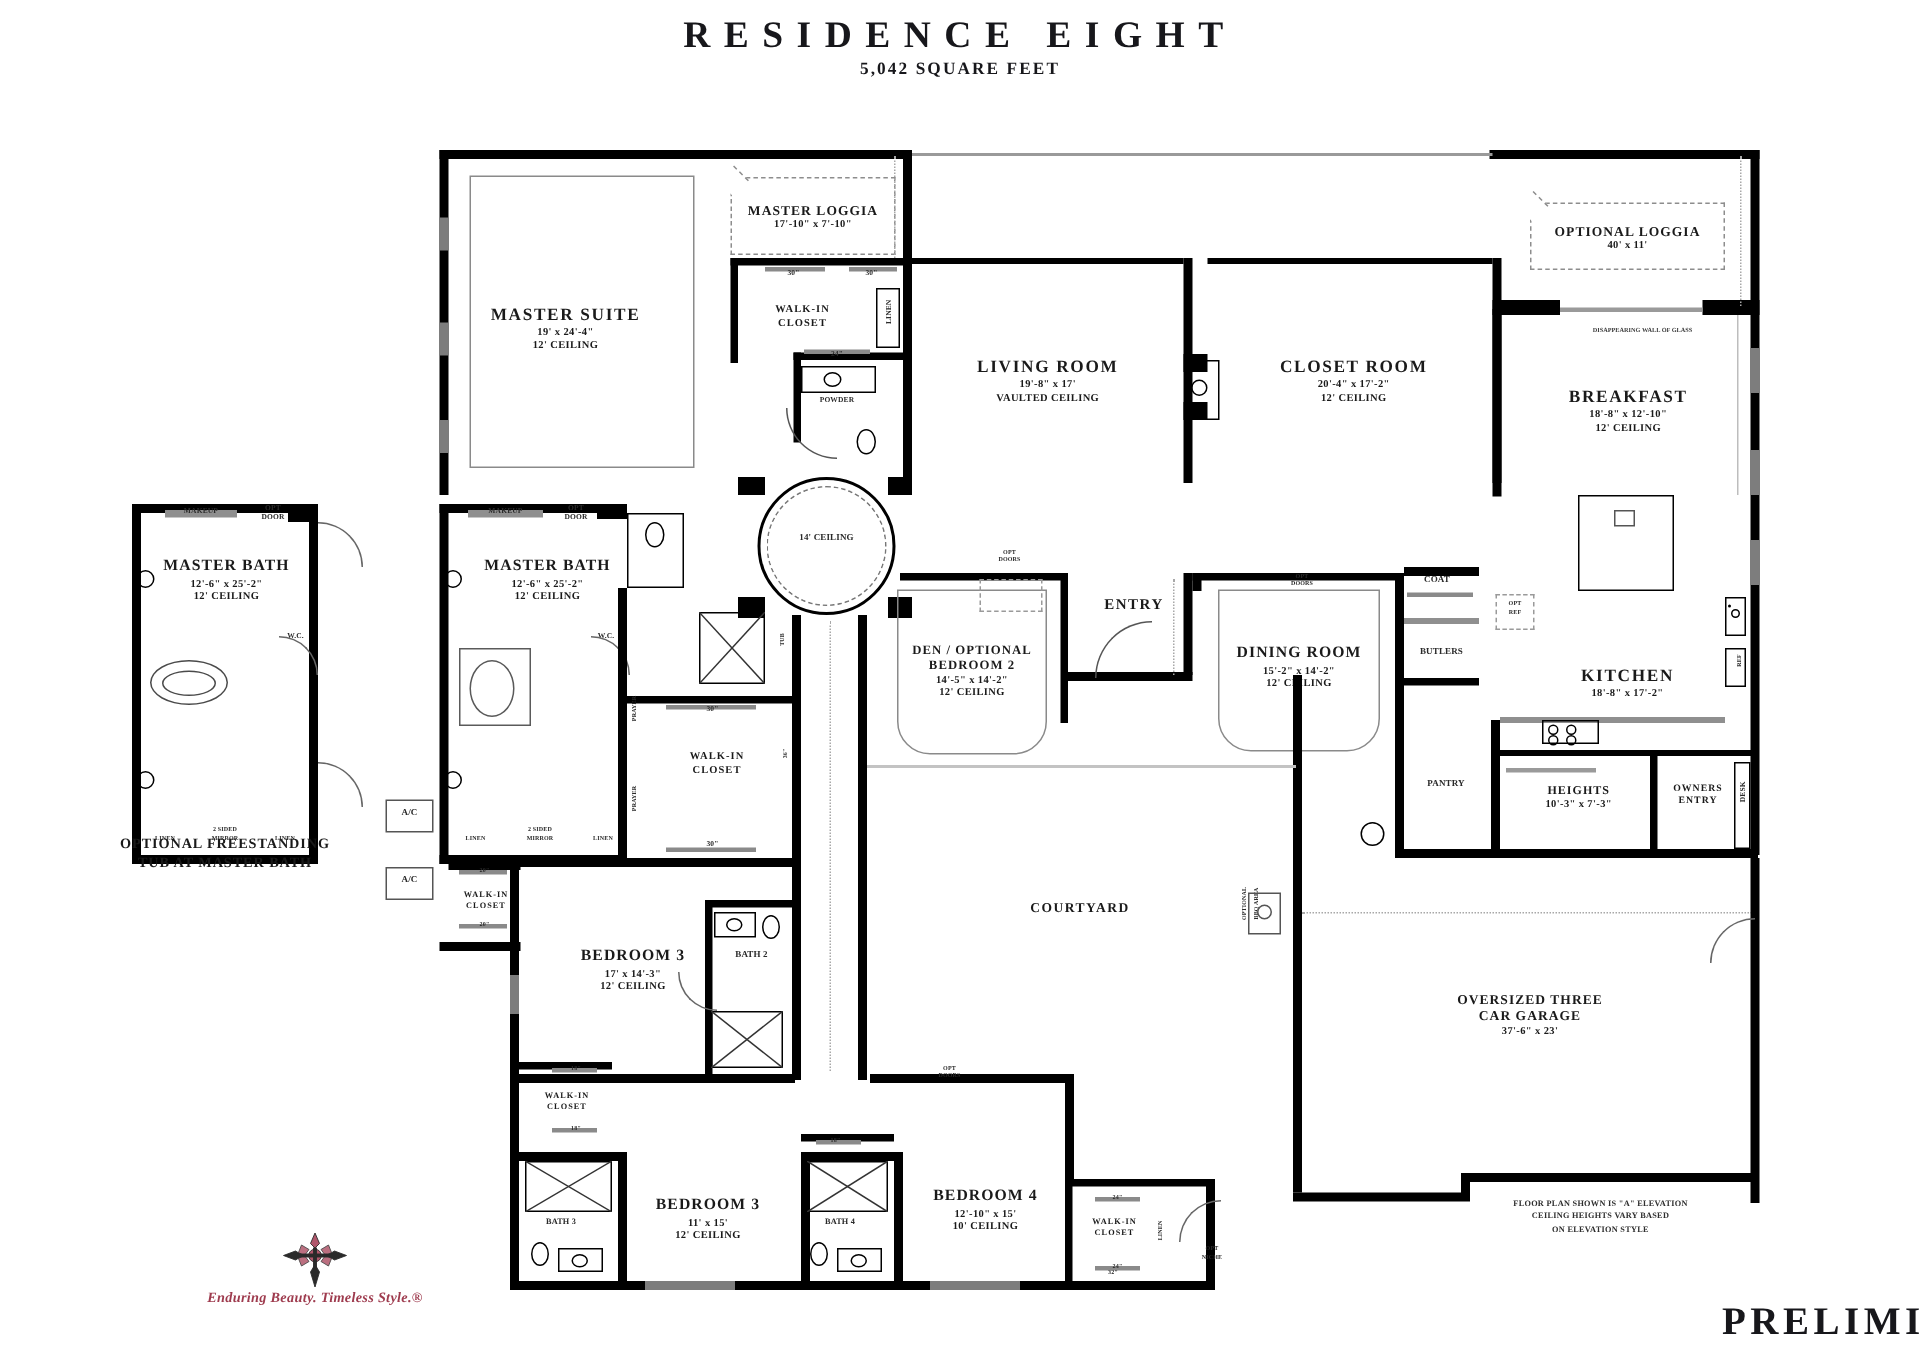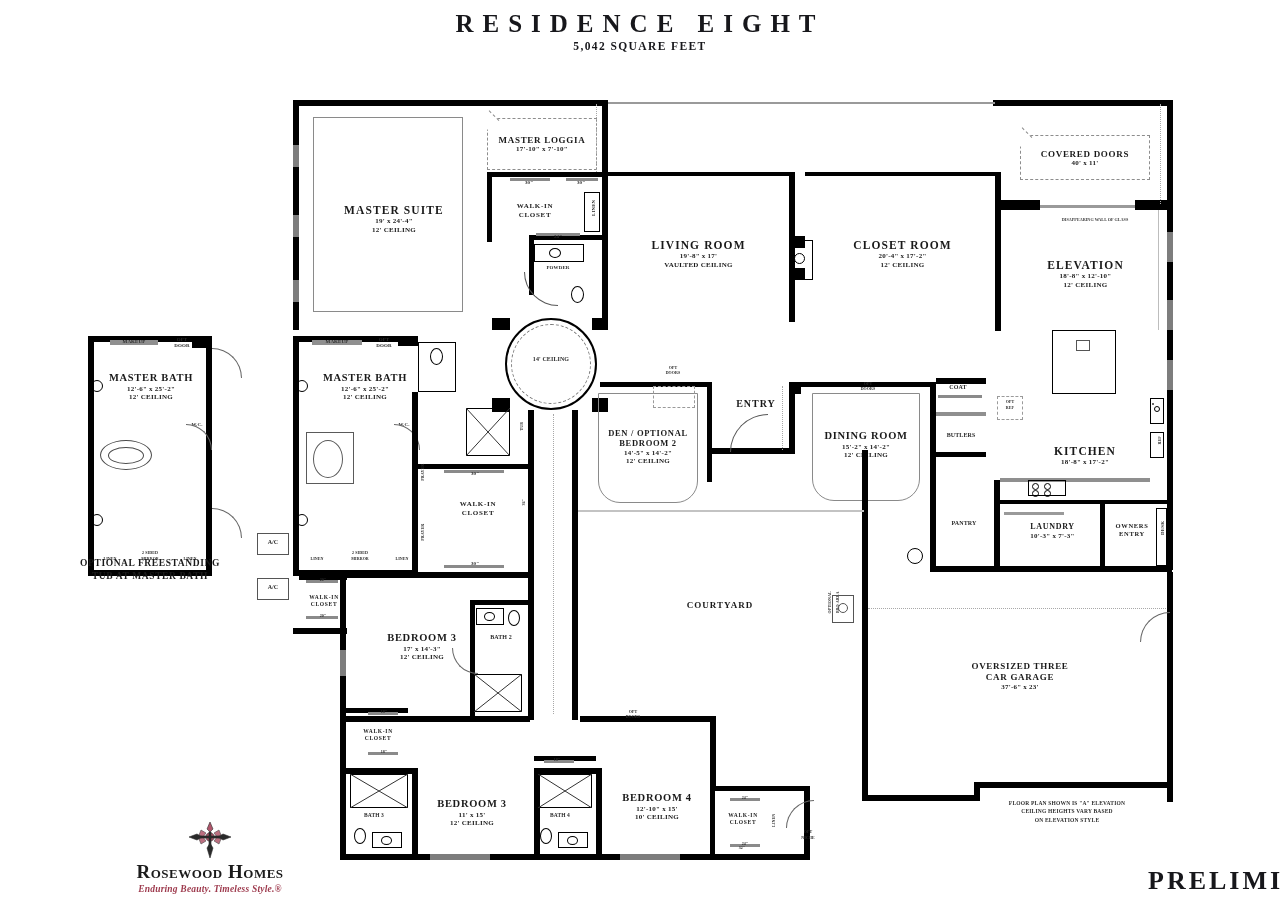--- a/index.html
+++ b/index.html
@@ -69,21 +69,21 @@
 
 <div id="floorplan">
 
   <div class="wall" style="left:293px;top:100px;width:315px;height:6px;"></div>
   <div class="wall" style="left:993px;top:100px;width:180px;height:6px;"></div>
   <div class="wall" style="left:293px;top:100px;width:6px;height:230px;"></div>
   <div class="wall" style="left:1167px;top:100px;width:6px;height:470px;"></div>
   <div class="thin" style="left:605px;top:102px;width:390px;height:2px;background:#9a9a9a;"></div>
 
   <div class="box" style="left:313px;top:117px;width:150px;height:195px;border-color:#8a8a8a;"></div>
-  <div class="room" style="left:330px;top:203px;width:128px;">
+  <div class="room" style="left:313px;top:203px;width:128px;">
     <div class="rname lg">MASTER SUITE</div>
     <div class="rdim">19' x 24'-4"</div>
     <div class="rceil">12' CEILING</div>
   </div>
 
   <div class="octo" style="left:487px;top:118px;width:110px;height:52px;">
     <div class="rname" style="font-size:9px;text-align:center;">MASTER LOGGIA</div>
     <div class="rdim">17'-10" x 7'-10"</div>
   </div>
   <div class="wall" style="left:602px;top:100px;width:6px;height:72px;"></div>
@@ -128,31 +128,31 @@
 
   <div class="wall" style="left:995px;top:172px;width:6px;height:150px;"></div>
   <div class="thin" style="left:805px;top:172px;width:190px;height:4px;"></div>
   <div class="room" style="left:810px;top:238px;width:185px;">
     <div class="rname lg">CLOSET ROOM</div>
     <div class="rdim">20'-4" x 17'-2"</div>
     <div class="rceil">12' CEILING</div>
   </div>
 
   <div class="octo" style="left:1020px;top:135px;width:130px;height:45px;">
-    <div class="rname" style="font-size:9px;">COVERED DOORS</div>
+    <div class="rname" style="font-size:9px;">OPTIONAL LOGGIA</div>
     <div class="rdim">40' x 11'</div>
   </div>
   <div class="wall" style="left:995px;top:200px;width:45px;height:10px;"></div>
   <div class="wall" style="left:1135px;top:200px;width:38px;height:10px;"></div>
   <div class="thin" style="left:1040px;top:205px;width:95px;height:3px;background:#9a9a9a;"></div>
   <div class="micro" style="left:1030px;top:218px;width:130px;font-size:4.2px;">DISAPPEARING WALL OF GLASS</div>
   <div class="dotline" style="left:1160px;top:104px;height:100px;"></div>
 
   <div class="room" style="left:1018px;top:258px;width:135px;">
-    <div class="rname lg">ELEVATION</div>
+    <div class="rname lg">BREAKFAST</div>
     <div class="rdim">18'-8" x 12'-10"</div>
     <div class="rceil">12' CEILING</div>
   </div>
   <div class="wall" style="left:995px;top:206px;width:6px;height:125px;"></div>
   <div class="thin" style="left:1158px;top:210px;width:1px;height:120px;background:#bdbdbd;"></div>
 
   <div class="circle" style="left:505px;top:318px;width:92px;height:92px;border:2px solid #000;"></div>
   <div class="circle" style="left:511px;top:324px;width:80px;height:80px;border:1px dashed #777;"></div>
   <div class="tiny" style="left:521px;top:356px;width:60px;font-size:6px;">14' CEILING</div>
   <div class="wall" style="left:492px;top:318px;width:18px;height:12px;"></div>
@@ -269,21 +269,21 @@
   <div class="circle" style="left:1032px;top:490px;width:7px;height:7px;"></div>
   <div class="circle" style="left:1044px;top:490px;width:7px;height:7px;"></div>
   <div class="box" style="left:1150px;top:398px;width:14px;height:26px;"></div>
   <div class="circle" style="left:1154px;top:406px;width:6px;height:6px;"></div>
   <div class="tiny v" style="left:1148px;top:438px;width:24px;font-size:4px;">REF</div>
   <div class="box" style="left:1150px;top:432px;width:14px;height:26px;"></div>
   <div class="dotlineh" style="left:1000px;top:500px;width:150px;"></div>
 
   <div class="wall" style="left:1000px;top:500px;width:168px;height:4px;"></div>
   <div class="room" style="left:1005px;top:522px;width:95px;">
-    <div class="rname" style="font-size:8px;">LAUNDRY</div>
+    <div class="rname" style="font-size:8px;">HEIGHTS</div>
     <div class="rdim">10'-3" x 7'-3"</div>
   </div>
   <div class="thin" style="left:1004px;top:512px;width:60px;height:3px;background:#9a9a9a;"></div>
   <div class="wall" style="left:1100px;top:504px;width:5px;height:66px;"></div>
   <div class="room" style="left:1106px;top:522px;width:52px;">
     <div class="rname" style="font-size:6.5px;">OWNERS</div>
     <div class="rname" style="font-size:6.5px;">ENTRY</div>
   </div>
   <div class="tiny v" style="left:1148px;top:525px;width:30px;font-size:5px;">DESK</div>
   <div class="box" style="left:1156px;top:508px;width:11px;height:58px;"></div>
@@ -485,17 +485,16 @@
         <circle cx="23" cy="17" r="4.2" fill="#b0566b"></circle>
         <path d="M14 10 L19 13 L16 17 L12 15 Z" fill="#b0566b" opacity=".85"></path>
         <path d="M32 10 L27 13 L30 17 L34 15 Z" fill="#b0566b" opacity=".85"></path>
         <path d="M14 24 L19 21 L16 17 L12 19 Z" fill="#b0566b" opacity=".85"></path>
         <path d="M32 24 L27 21 L30 17 L34 19 Z" fill="#b0566b" opacity=".85"></path>
         <rect x="22" y="12" width="2" height="18"></rect>
         <rect x="10" y="16" width="26" height="2"></rect>
       </g>
     </svg>
   </div>
-  <div id="logo-name">Rosewood Homes</div>
   <div id="logo-tag">Enduring Beauty. Timeless Style.®</div>
 </div>
 
 <div id="prelim" style="left:1148px;">PRELIMIN</div>
 
 </body></html>

